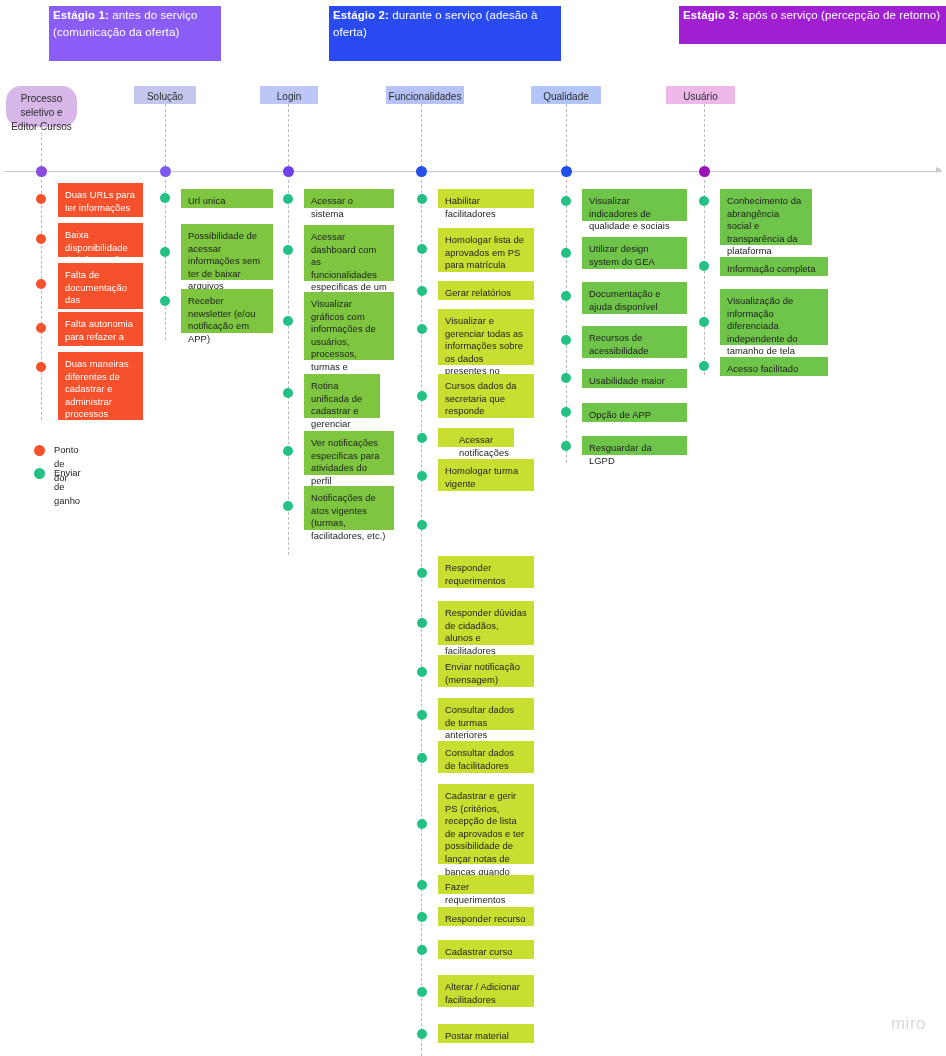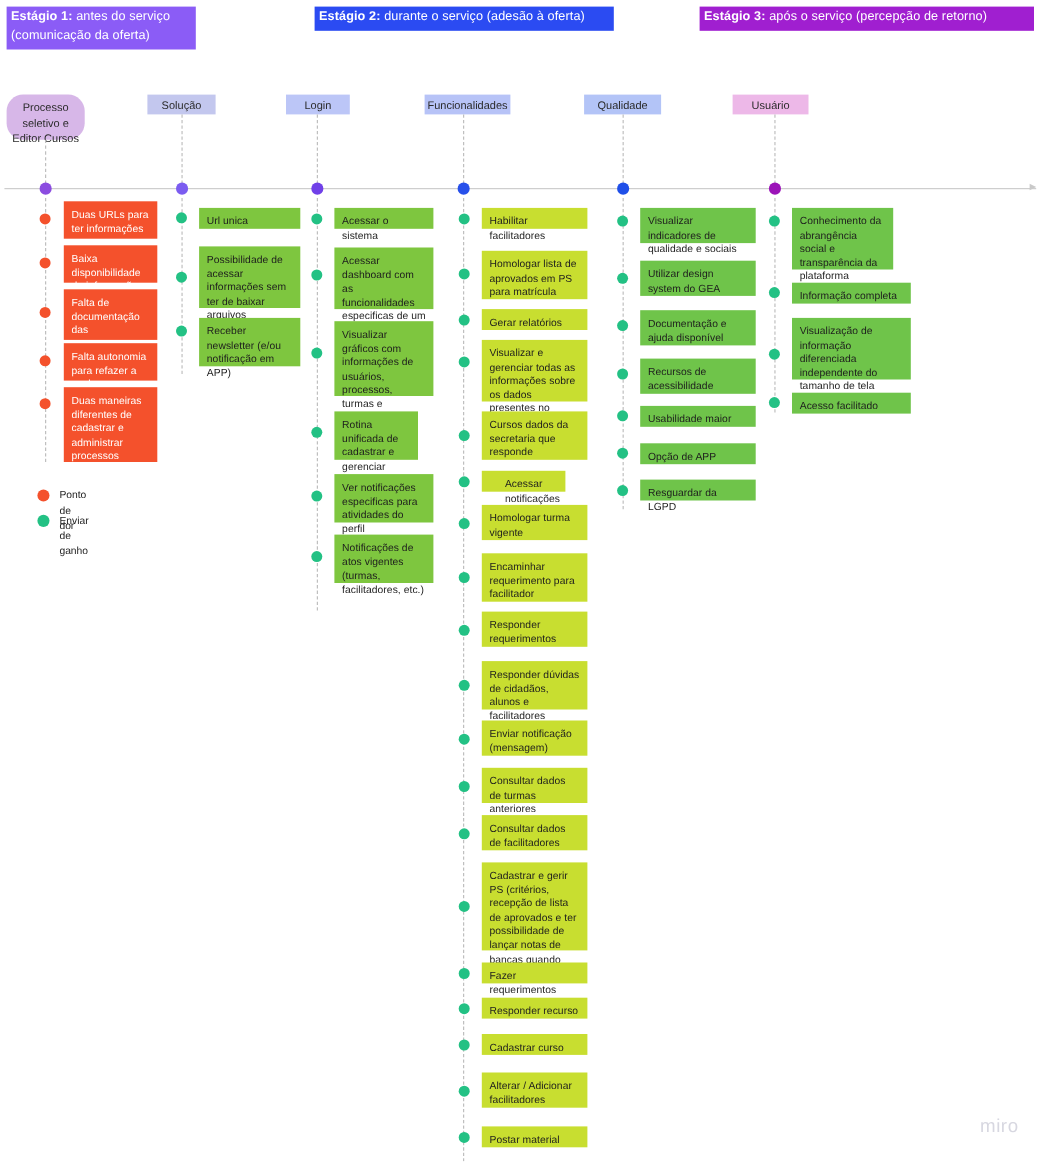--- a/index.html
+++ b/index.html
@@ -15,27 +15,28 @@
     overflow: hidden;
     background: #ffffff;
   }
 
   
   .stage {
     position: absolute;
     font-size: 11.5px;
     line-height: 17px;
     color: #ffffff;
-    padding: 1px 3px 4px 4px;
+    padding: 1px 3px 20px 4px;
     letter-spacing: 0.1px;
     white-space: normal;
+    margin-left: 43px;
   }
   .stage b { font-weight: bold; }
   .stage-1 { left: 6px;  top: 6px;  width: 172px; background: #8b5cf6; }
-  .stage-2 { left: 286px; top: 6px; width: 272px; background: #2b4bf2; }
+  .stage-2 { left: 286px; top: 6px; width: 232px; background: #2b4bf2; }
   .stage-3 { left: 636px; top: 6px; width: 304px; background: #a01fd0; }
   .stage-2 b, .stage-3 b { background: rgba(255,255,255,0.0); }
 
   
   .col-head {
     position: absolute;
     text-align: center;
     font-size: 10px;
     line-height: 14px;
     color: #2b2b2b;
@@ -276,23 +277,20 @@
   <div class="card gain2" style="left:438px; top:428px; width:76px; height:19px;padding-left:21px;">
     <span>Acessar notificações</span>
   </div>
 
   <div class="bullet green" style="left:417px; top:471px;"></div>
   <div class="card gain2" style="left:438px; top:459px; width:96px; height:32px;">
     <span>Homologar turma vigente</span>
   </div>
 
   <div class="bullet green" style="left:417px; top:520px;"></div>
-  <div class="card gain2" style="left:438px; top:503px; width:96px; height:44px;">
-    <span>Encaminhar requerimento para facilitador</span>
-  </div>
 
   <div class="bullet green" style="left:417px; top:568px;"></div>
   <div class="card gain2" style="left:438px; top:556px; width:96px; height:32px;">
     <span>Responder requerimentos</span>
   </div>
 
   <div class="bullet green" style="left:417px; top:618px;"></div>
   <div class="card gain2" style="left:438px; top:601px; width:96px; height:44px;">
     <span>Responder dúvidas de cidadãos, alunos e facilitadores</span>
   </div>

